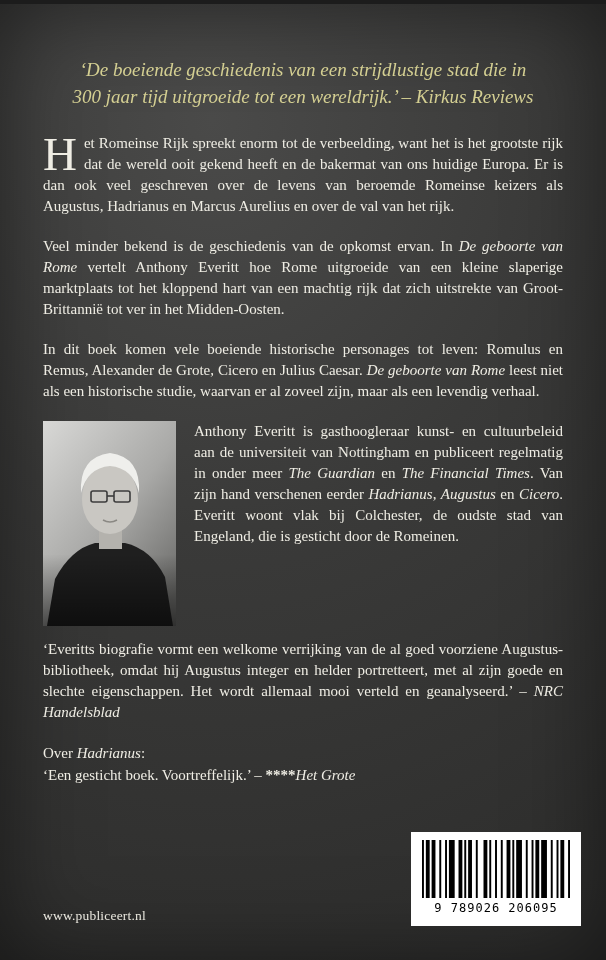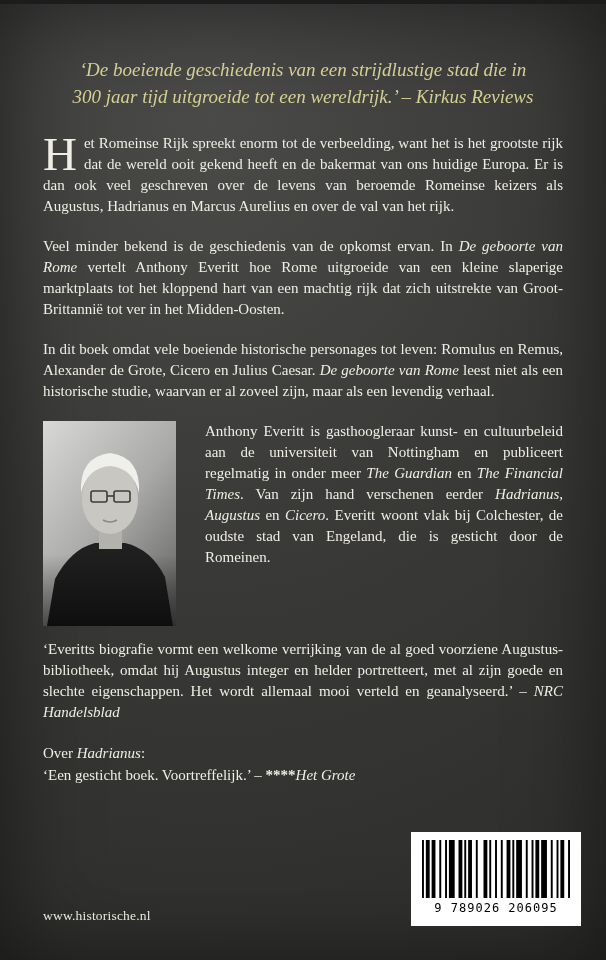--- a/index.html
+++ b/index.html
@@ -25,21 +25,21 @@
   }
   .body-text, .bio, .review-quote, .review-heading { font-size: 15px; line-height: 21px; }
   .body-text { text-align: justify; }
   .para { margin-bottom: 19px; }
   .dropcap {
     float: left;
     font-size: 47px;
     line-height: 36px;
     padding: 3px 7px 0 0;
   }
-  .author-row { display: flex; gap: 29px; margin-top: 6px; }
+  .author-row { display: flex; gap: 18px; margin-top: 6px; }
   .photo { width: 133px; height: 205px; flex: 0 0 133px; }
   .photo svg { display: block; width: 100%; height: 100%; }
   .bio { flex: 1; text-align: justify; }
   .reviews { margin-top: 13px; }
   .review-heading { margin-bottom: 1px; }
   .review-quote { margin-bottom: 20px; text-align: justify; }
   .site {
     position: absolute; left: 43px; bottom: 40px;
     font-size: 13.5px; color: #e9e7de; letter-spacing: .2px;
   }
@@ -64,21 +64,21 @@
   <div class="inner">
 
     <div class="top-quote">
       <div>‘De boeiende geschiedenis van een strijdlustige stad die in</div>
       <div>300 jaar tijd uitgroeide tot een wereldrijk.’ – Kirkus Reviews</div>
     </div>
 
     <div class="body-text">
       <p class="para"><span class="dropcap">H</span><span><span>et Romeinse Rijk spreekt enorm tot de verbeelding, want het is het grootste rijk dat de wereld ooit gekend heeft en de bakermat van ons huidige Europa. Er is dan ook veel geschreven over de levens van beroemde Romeinse keizers als Augustus, Hadrianus en Marcus Aurelius en over de val van het rijk.</span></span></p>
       <p class="para"><span>Veel minder bekend is de geschiedenis van de opkomst ervan. In </span><span style="font-style: italic;">De geboorte van Rome</span><span> vertelt Anthony Everitt hoe Rome uitgroeide van een kleine slaperige marktplaats tot het kloppend hart van een machtig rijk dat zich uitstrekte van Groot-Brittannië tot ver in het Midden-Oosten.</span></p>
-      <p class="para"><span>In dit boek omdat vele boeiende historische personages tot leven: Romulus en Remus, Alexander de Grote, Cicero en Julius Caesar. </span><span style="font-style: italic;">De geboorte van Rome</span><span> leest niet als een historische studie, waarvan er al zoveel zijn, maar als een levendig verhaal.</span></p>
+      <p class="para"><span>In dit boek komen vele boeiende historische personages tot leven: Romulus en Remus, Alexander de Grote, Cicero en Julius Caesar. </span><span style="font-style: italic;">De geboorte van Rome</span><span> leest niet als een historische studie, waarvan er al zoveel zijn, maar als een levendig verhaal.</span></p>
     </div>
 
     <div class="author-row">
       <div class="photo">
         <svg viewBox="0 0 133 205" preserveAspectRatio="none">
           <defs>
             <linearGradient id="pb" x1="0" y1="0" x2="0.8" y2="1">
               <stop offset="0" stop-color="#d8d8d6"></stop>
               <stop offset="0.55" stop-color="#a9a9a7"></stop>
               <stop offset="1" stop-color="#6a6a68"></stop>
@@ -106,21 +106,21 @@
     </div>
 
     <div class="reviews">
       <p class="review-quote"><span>‘Everitts biografie vormt een welkome verrijking van de al goed voorziene Augustus-bibliotheek, omdat hij Augustus integer en helder portretteert, met al zijn goede en slechte eigenschappen. Het wordt allemaal mooi verteld en geanalyseerd.’ – </span><span style="font-style: italic;">NRC Handelsblad</span></p>
       <p class="review-heading"><span>Over </span><span style="font-style: italic;">Hadrianus</span><span>:</span></p>
       <p class="review-quote"><span>‘Een gesticht boek. Voortreffelijk.’ – </span><span style="font-weight: bold;">****</span><span style="font-style: italic;">Het Grote</span></p>
     </div>
 
   </div>
 
-  <div class="site">www.historische.nl</div>
+  <div class="site">www.publiceert.nl</div>
 
   <div class="barcode">
     <svg class="bars" preserveAspectRatio="none" viewBox="0 0 77 30">
         <rect x="0" y="0" width="1" height="30"></rect>
         <rect x="2" y="0" width="2" height="30"></rect>
         <rect x="5" y="0" width="2" height="30"></rect>
         <rect x="9" y="0" width="1" height="30"></rect>
         <rect x="12" y="0" width="1" height="30"></rect>
         <rect x="14" y="0" width="3" height="30"></rect>
         <rect x="19" y="0" width="2" height="30"></rect>

